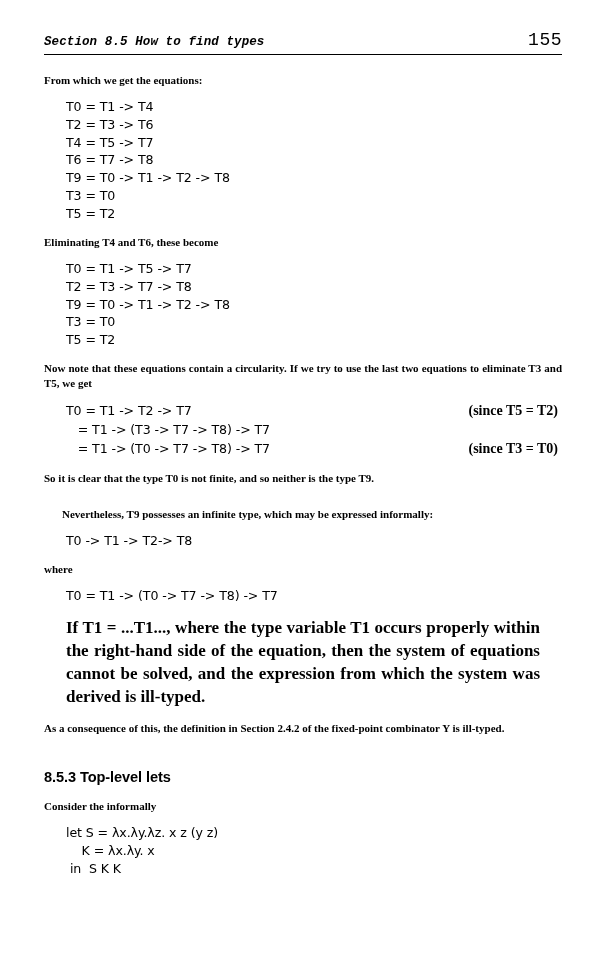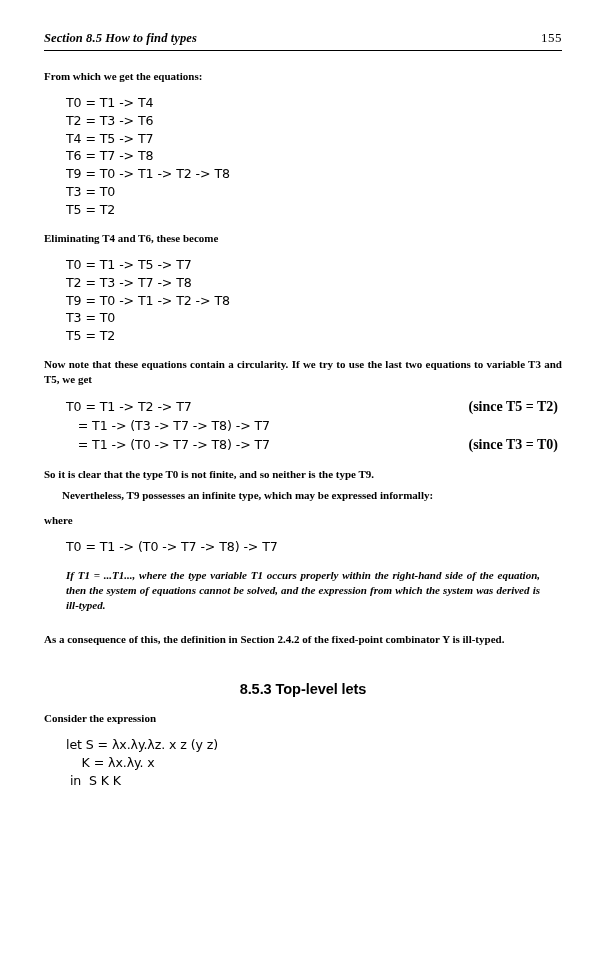--- a/index.html
+++ b/index.html
@@ -27,48 +27,48 @@
     position: absolute;
     left: 44px;
     top: 30px;
     width: 518px;
   }
   
   .running-head {
     display: flex;
     justify-content: space-between;
     align-items: baseline;
-    font-family: Liberation Serif, serif;
+    font-family: Liberation Mono, monospace;
     font-style: italic;
     font-weight: bold;
     font-size: 12.5px;
     letter-spacing: 0.1px;
     padding-bottom: 4px;
   }
   .running-head .folio {
     font-style: normal;
     font-weight: normal;
-    font-size: 13px;
+    font-size: 18px;
     font-variant: small-caps;
     letter-spacing: 0.5px;
   }
   .rule {
     border-bottom: 1.4px solid #000;
     width: 100%;
     margin-bottom: 18px;
   }
   p.body {
     font-family: "Liberation Serif", serif;
     font-size: 11px;
     line-height: 1.35;
     margin: 0 0 10px 0;
     text-align: justify;
     font-weight: 600;
   }
-  p.body.tight { margin-bottom: 7px; }
+  p.body.tight { margin-bottom: 22px; }
   p.indent { text-indent: 18px; }
   .code {
     font-family: "DejaVu Sans", sans-serif;
     font-size: 12.6px;
     line-height: 1.42;
     margin: 4px 0 12px 22px;
     white-space: pre;
     letter-spacing: -0.1px;
   }
   .eqblock {
@@ -89,36 +89,34 @@
   }
   .eqrow .note {
     font-family: "Liberation Serif", serif;
     font-size: 14px;
     margin-left: auto;
     padding-right: 4px;
     font-weight: 600;
     white-space: pre;
   }
   .quoted {
-    margin: 8px 0 20px 22px;
+    margin: 8px 0 12px 22px;
     width: 474px;
     font-family: "Liberation Serif", serif;
-    font-size: 11px;
+    font-size: 17px;
     line-height: 1.35;
     text-align: justify;
     font-weight: 600;
-    font-style: italic;
   }
   h3.section {
     font-family: "Liberation Sans", sans-serif;
     font-size: 14.6px;
     font-weight: bold;
     margin: 34px 0 14px 0;
     letter-spacing: -0.1px;
-    text-align: center;
   }
 </style>
 </head>
 <body>
 
 <div class="page">
   <div class="content">
 
     <div class="running-head">
       <span>Section 8.5  How to find types</span>
@@ -135,50 +133,51 @@
 T3 = T0
 T5 = T2</div>
 
     <p class="body">Eliminating T4 and T6, these become</p>
     <div class="code">T0 = T1 -&gt; T5 -&gt; T7
 T2 = T3 -&gt; T7 -&gt; T8
 T9 = T0 -&gt; T1 -&gt; T2 -&gt; T8
 T3 = T0
 T5 = T2</div>
 
-    <p class="body">Now note that these equations contain a circularity. If we try to use the last two equations to variable T3 and T5, we get</p>
+    <p class="body">Now note that these equations contain a circularity. If we try to use the last two equations to eliminate T3 and T5, we get</p>
 
     <div class="eqblock">
       <div class="eqrow">
         <span class="lhs">T0 = T1 -&gt; T2 -&gt; T7</span>
         <span class="note">(since T5 = T2)</span>
       </div>
       <div class="eqrow">
         <span class="lhs">   = T1 -&gt; (T3 -&gt; T7 -&gt; T8) -&gt; T7</span>
         <span class="note"></span>
       </div>
       <div class="eqrow">
         <span class="lhs">   = T1 -&gt; (T0 -&gt; T7 -&gt; T8) -&gt; T7</span>
         <span class="note">(since T3 = T0)</span>
       </div>
     </div>
 
     <p class="body tight">So it is clear that the type T0 is not finite, and so neither is the type T9.</p>
     <p class="body indent">Nevertheless, T9 possesses an infinite type, which may be expressed informally:</p>
 
+    <div class="code">T0 -&gt; T1 -&gt; T2-&gt; T8</div>
 
     <p class="body">where</p>
     <div class="code">T0 = T1 -&gt; (T0 -&gt; T7 -&gt; T8) -&gt; T7</div>
 
 
     <div class="quoted">If T1 = ...T1..., where the type variable T1 occurs properly within the right-hand side of the equation, then the system of equations cannot be solved, and the expression from which the system was derived is ill-typed.</div>
 
     <p class="body">As a consequence of this, the definition in Section 2.4.2 of the fixed-point combinator Y is ill-typed.</p>
 
     <h3 class="section">8.5.3  Top-level lets</h3>
 
-    <p class="body">Consider the expression</p>
+    <p class="body">Consider the informally</p>
     <div class="code">let S = λx.λy.λz. x z (y z)
     K = λx.λy. x
  in  S K K</div>
 
   </div>
 </div>
 
 </body></html>

